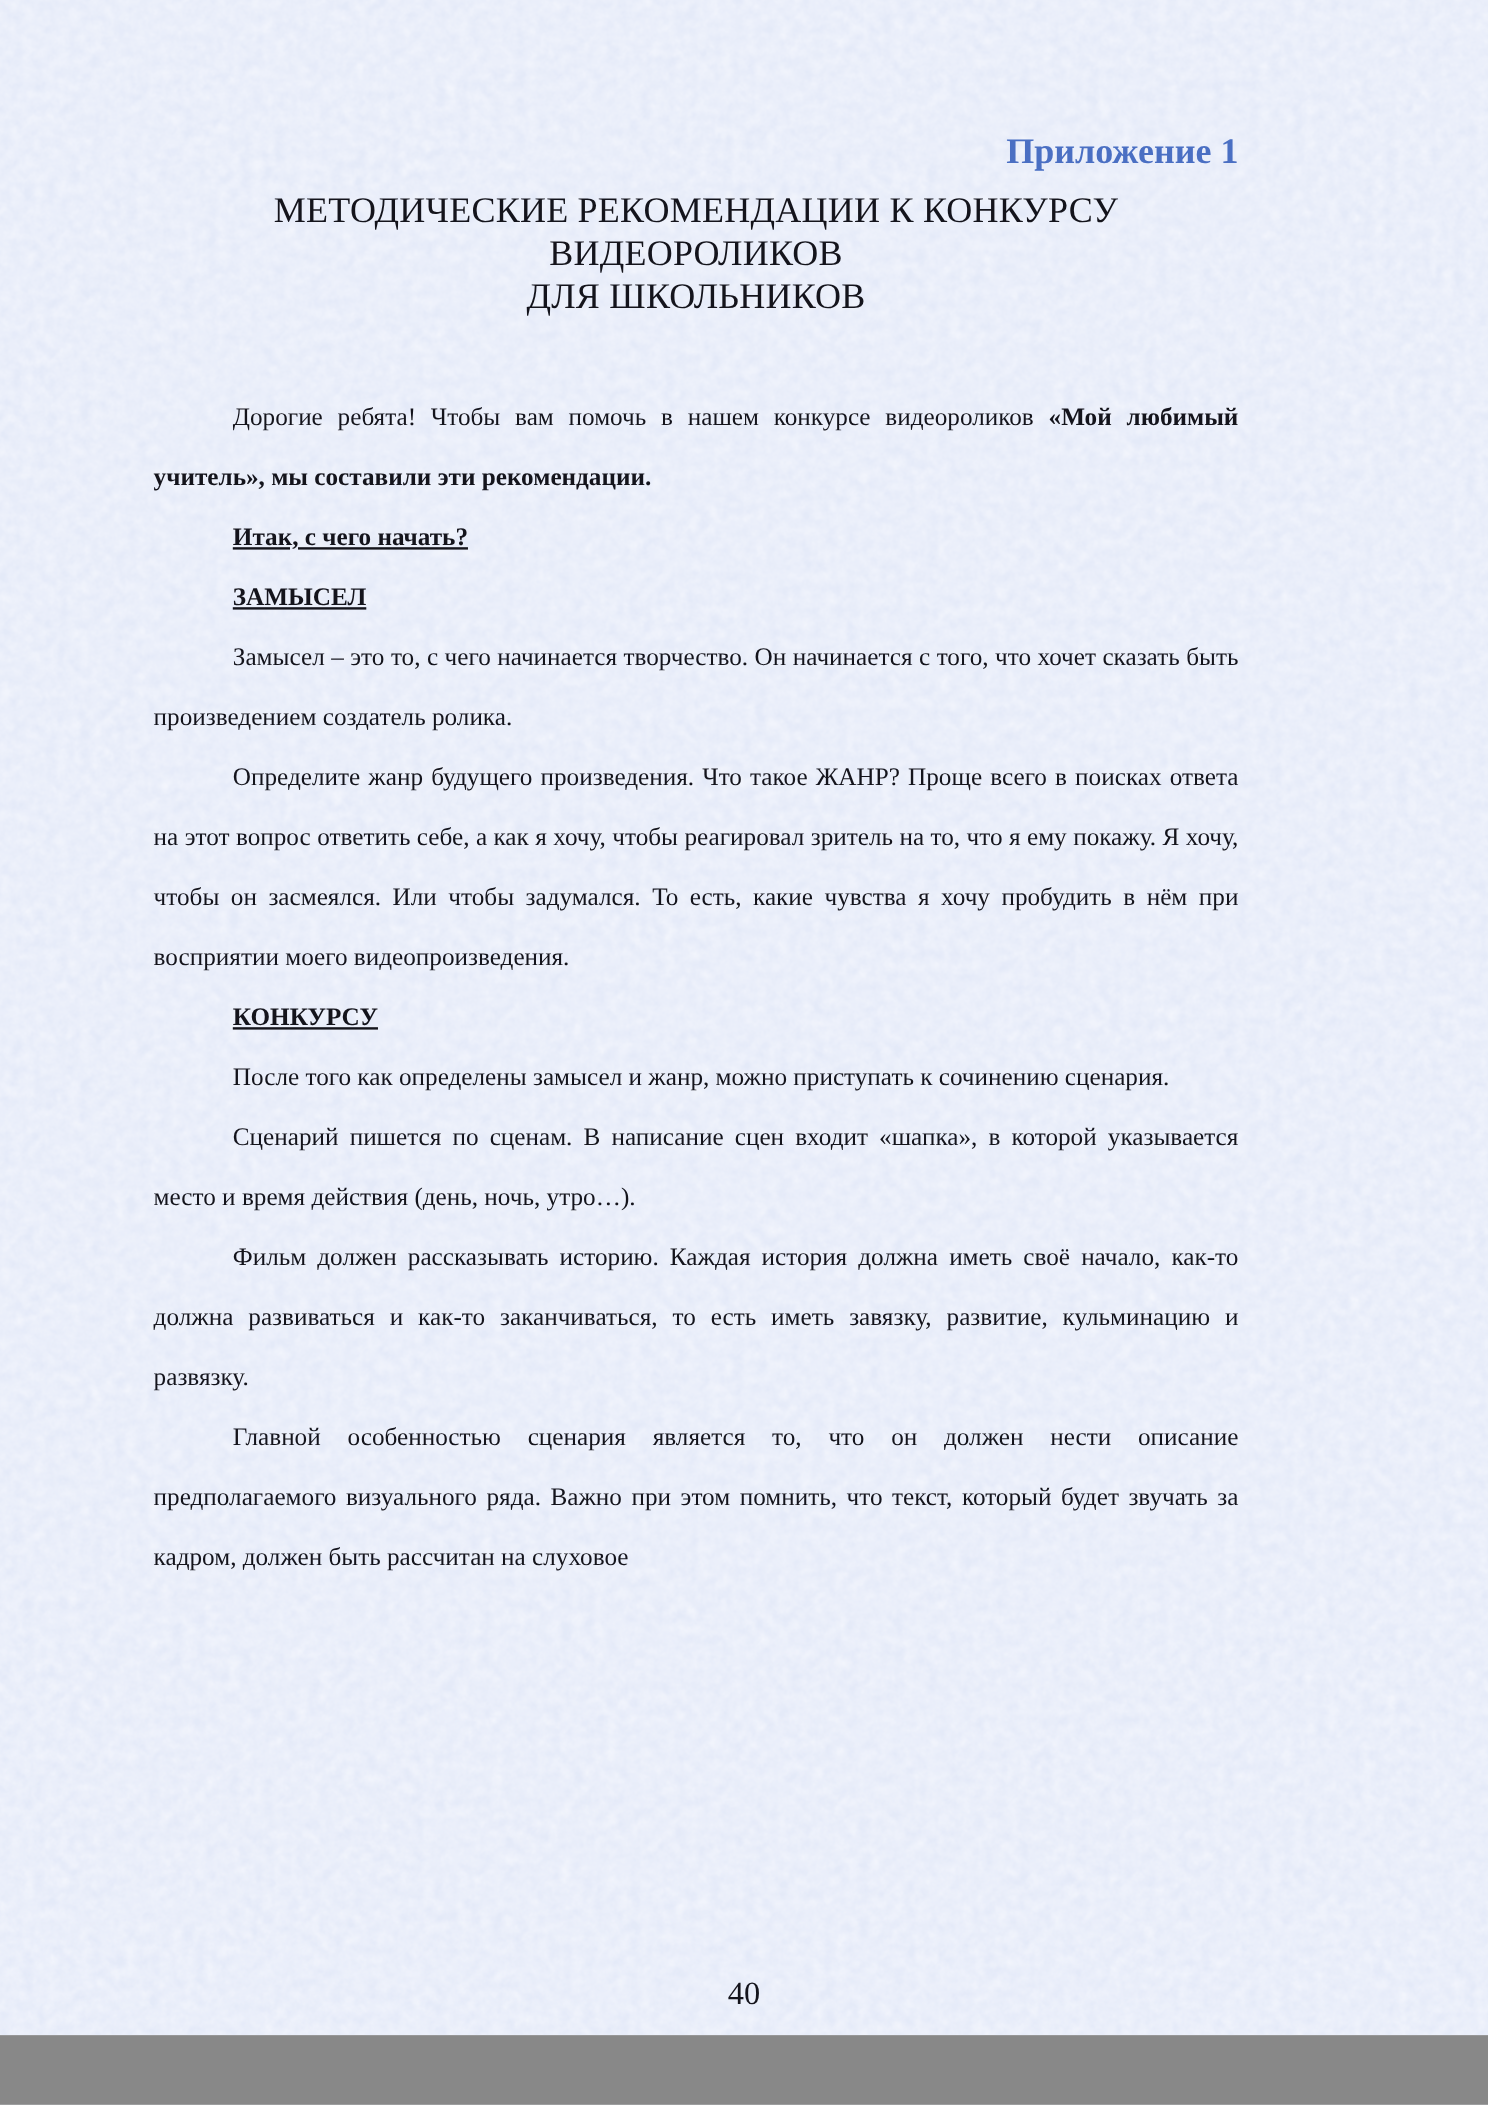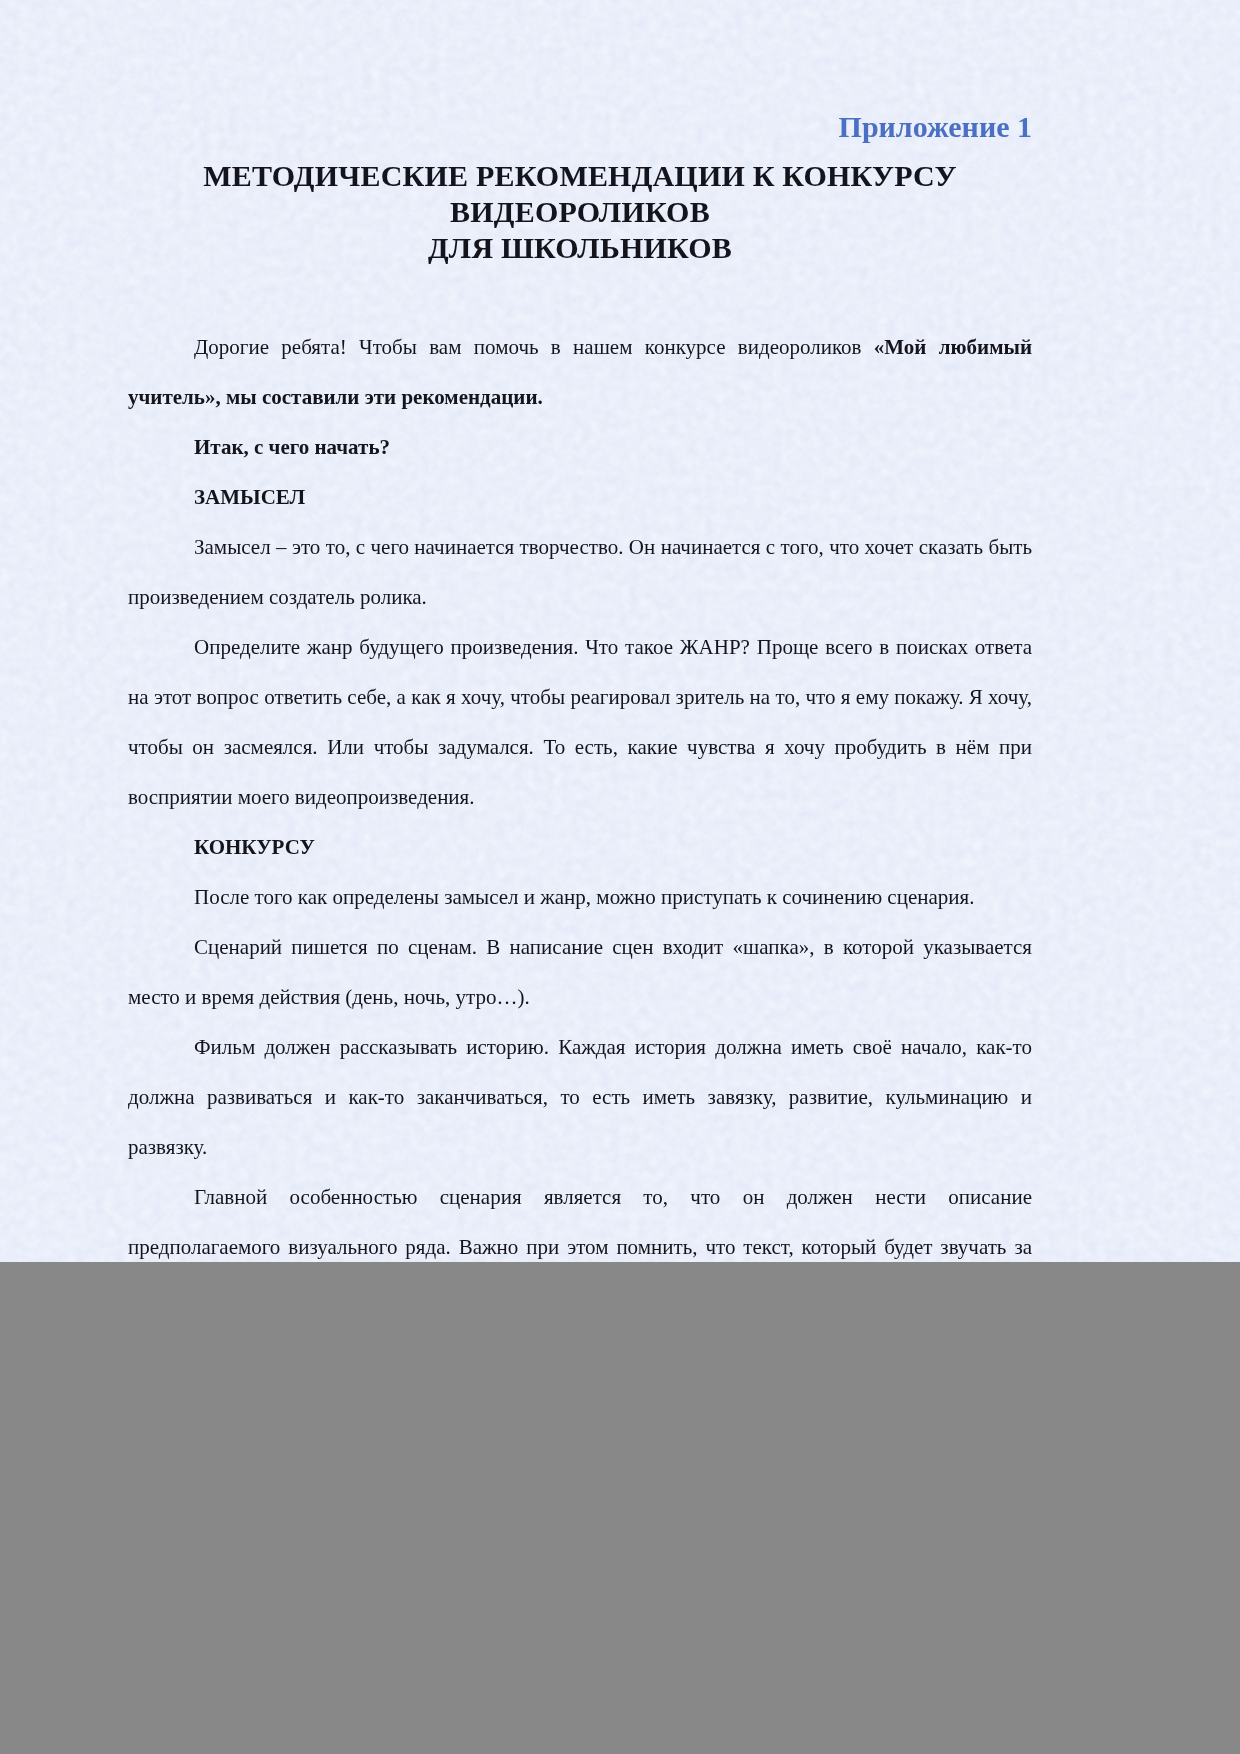--- a/index.html
+++ b/index.html
@@ -3,21 +3,21 @@
 <meta charset="utf-8">
 <style>
   html, body {
     margin: 0;
     padding: 0;
     background: #888;
   }
   .page {
     position: relative;
     width: 1240px;
-    height: 1262px;
+    height: 1696px;
     margin: 0 auto;
     background: #f3f5fc;
     overflow: hidden;
     font-family: "Liberation Serif", "DejaVu Serif", serif;
     color: #14141c;
   }
   .texture {
     position: absolute;
     left: 0;
     top: 0;
@@ -33,36 +33,37 @@
   }
   .appendix {
     text-align: right;
     font-weight: bold;
     font-size: 30px;
     line-height: 38px;
     margin: 0 0 8px 0;
   }
   .doc-title {
     text-align: center;
-    font-weight: bold;
+    font-weight: normal;
     font-size: 30px;
     line-height: 36px;
     margin: 12px 0 56px 0;
     letter-spacing: 0.2px;
   }
   .para {
     margin: 0;
     font-size: 21px;
     line-height: 50px;
     text-indent: 66px;
     text-align: justify;
   }
   .para.bold-para {
     font-weight: bold;
     text-align: left;
+    text-decoration: underline;
   }
   .b {
     font-weight: bold;
   }
   .page-number {
     position: absolute;
     left: 0;
     right: 0;
     top: 1644px;
     text-align: center;

